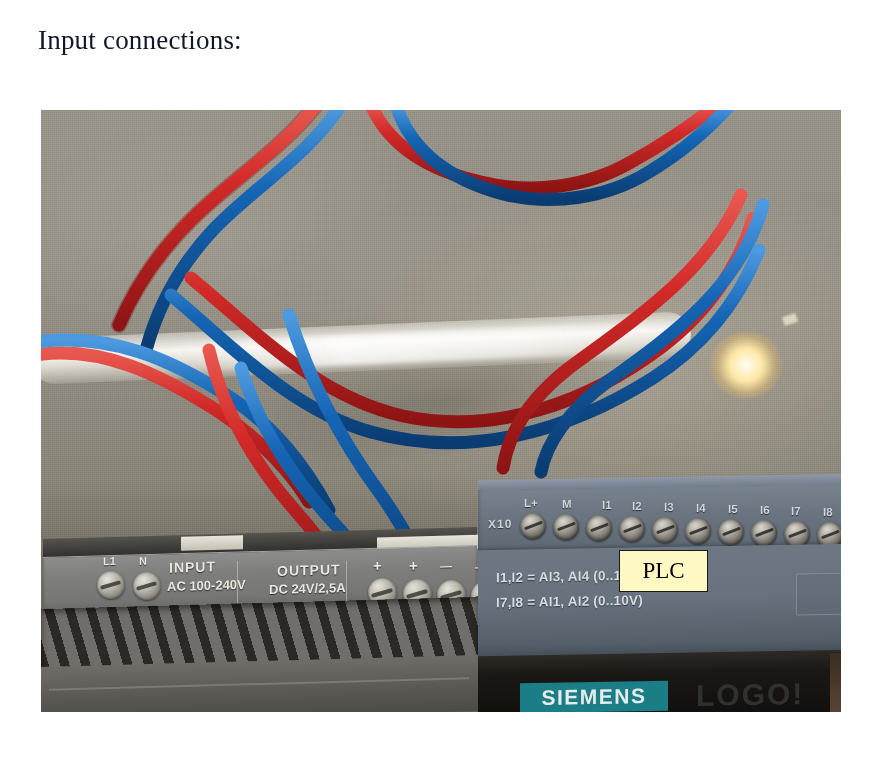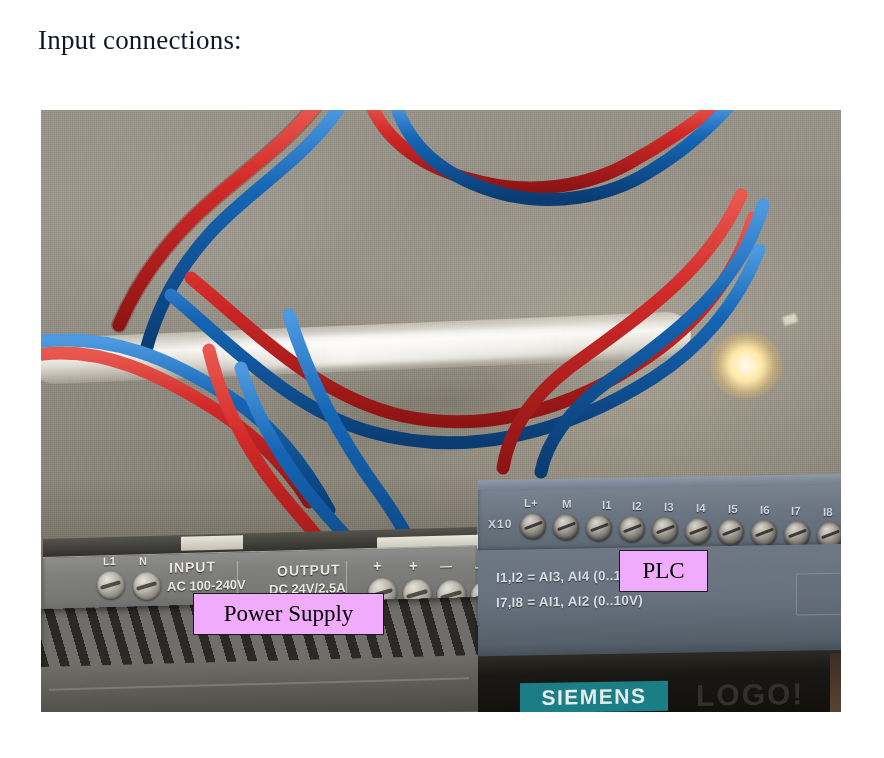--- a/index.html
+++ b/index.html
@@ -367,21 +367,21 @@
     width: 72%;
     height: 13%;
     background: rgba(30,29,26,0.8);
     border-radius: 2px;
     transform: rotate(-20deg);
   }
 
   
   .callout {
     position: absolute;
-    background: #f0abfc;
+    background: #fef9c3;
     border: 1px solid #1a1a1a;
     font-family: "Liberation Serif", serif;
     color: #000000;
     display: flex;
     align-items: center;
     justify-content: center;
     white-space: nowrap;
   }
   #callout-power-supply {
     left: 152px;
@@ -537,21 +537,18 @@
     <div class="plc-dark-strip"></div>
     <div class="plc-brand-strip"></div>
     <div class="plc-right-brown"></div>
 
     <div class="siemens-badge">
       <span class="siemens-text">SIEMENS</span>
     </div>
     <div class="logo-text">LOGO!</div>
   </div>
 
-  <div class="callout" id="callout-power-supply">
-    <span>Power Supply</span>
-  </div>
 
   <div class="callout" id="callout-plc">
     <span>PLC</span>
   </div>
 
 </div>
 
 </body></html>

